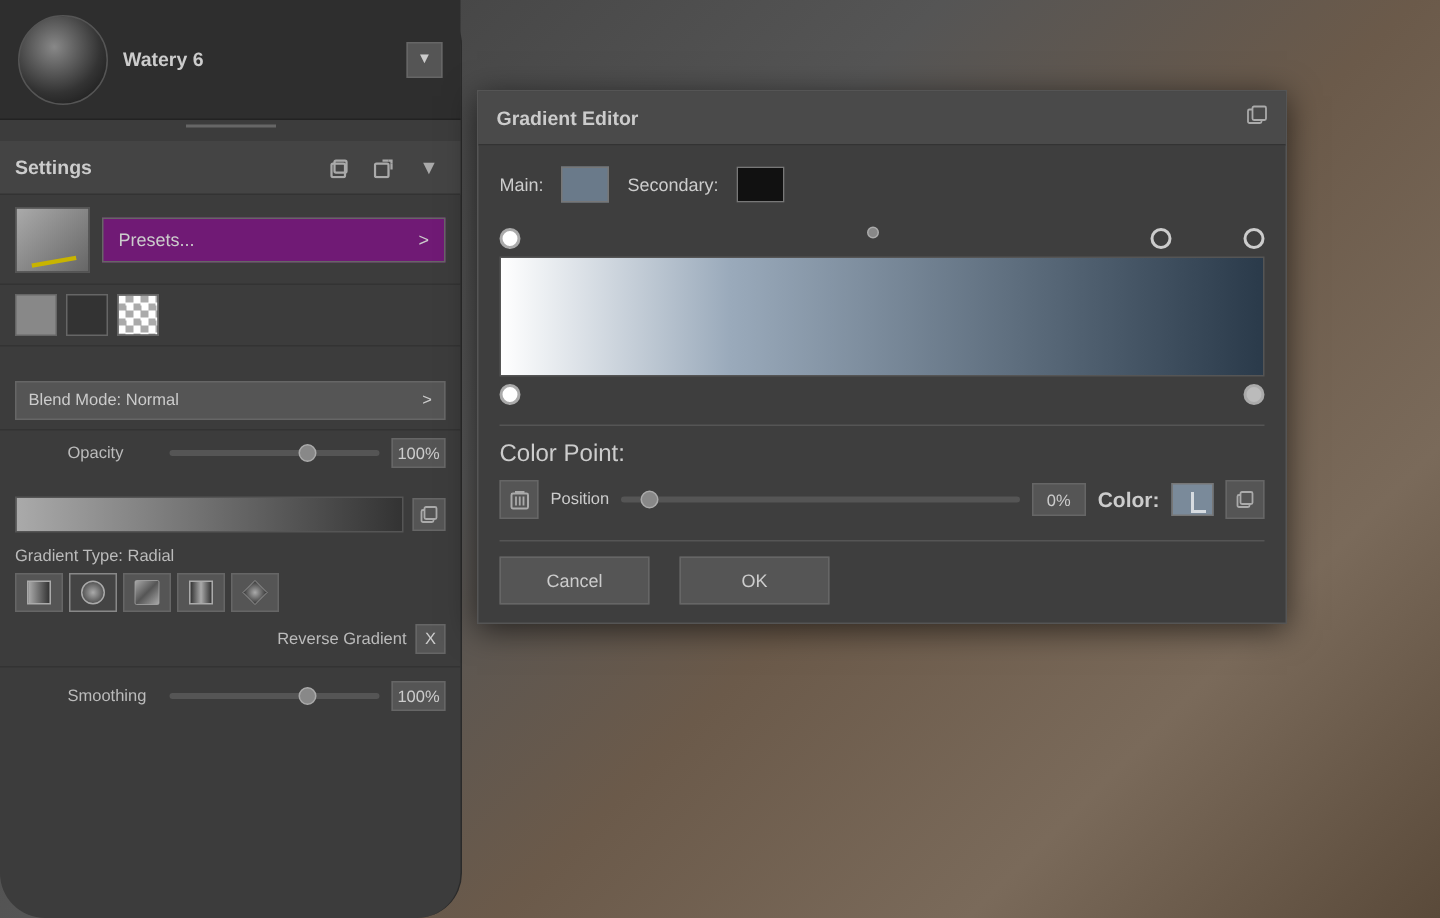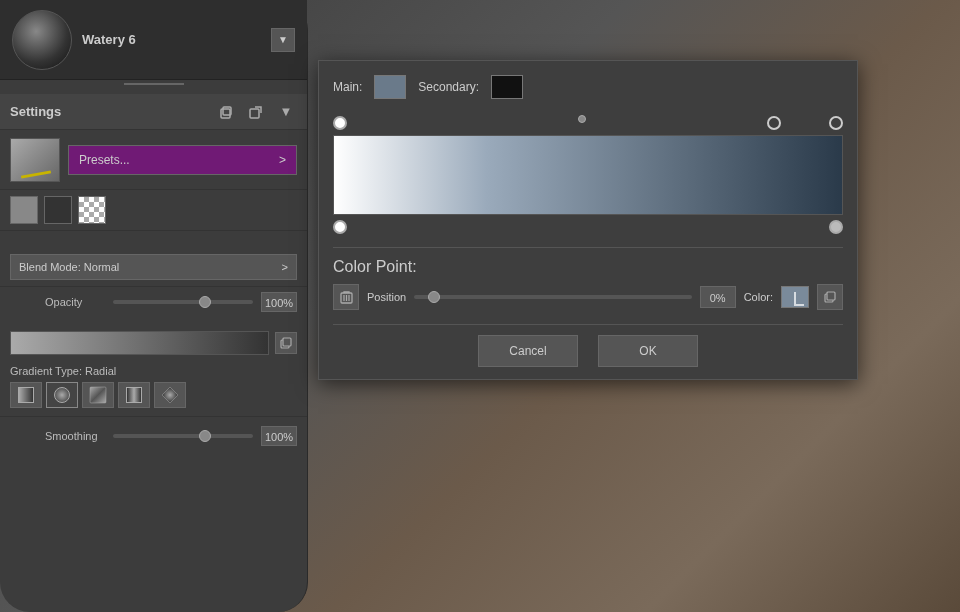--- a/index.html
+++ b/index.html
@@ -526,21 +526,22 @@
       background: #555;
       border: 1px solid #666;
       color: #ccc;
       font-size: 11px;
       text-align: center;
       line-height: 22px;
     }
 
     .color-control-label {
       color: #ccc;
-      font-size: 11px;
+      font-size: 14px;
+      font-weight: bold;
     }
 
     .color-control-swatch {
       width: 28px;
       height: 22px;
       background: #7a8a9a;
       border: 1px solid #777;
       cursor: pointer;
     }
 
@@ -553,21 +554,20 @@
       cursor: pointer;
       display: flex;
       align-items: center;
       justify-content: center;
       font-size: 11px;
     }
 
     
     .dialog-buttons {
       display: flex;
-      justify-content: center;
       gap: 20px;
       margin-top: 14px;
       padding-top: 10px;
       border-top: 1px solid #555;
     }
 
     .dialog-btn {
       width: 100px;
       height: 32px;
       background: #555;
@@ -725,36 +725,49 @@
               <radialGradient id="dg">
                 <stop offset="0%" stop-color="#aaa"></stop>
                 <stop offset="100%" stop-color="#333"></stop>
               </radialGradient>
             </defs>
         </svg>
       </div>
     </div>
   </div>
 
+  <div class="reverse-row">
+    <span class="reverse-label">Reverse Gradient</span>
+    <div class="reverse-x-btn">X</div>
+  </div>
 
   <div class="smoothing-divider"></div>
 
   <div class="param-row">
     <span class="param-label">Smoothing</span>
     <div class="param-slider">
       <div class="param-slider-thumb"></div>
     </div>
     <div class="param-value">100%</div>
   </div>
 </div>
 
 <div class="bg-canvas" style="z-index:-1;"></div>
 
 <div class="dialog-overlay">
 
+  <div class="dialog-titlebar">
+    <span class="dialog-title">Gradient Editor</span>
+    <span class="dialog-title-icon">
+      <svg width="14" height="14" viewBox="0 0 14 14" fill="none">
+          <rect x="1" y="3" width="9" height="9" rx="1" stroke="#aaa" stroke-width="1.2"></rect>
+          <rect x="4" y="1" width="9" height="9" rx="1" fill="#4a4a4a" stroke="#aaa" stroke-width="1.2"></rect>
+        </svg>
+    </span>
+  </div>
 
   <div class="dialog-body">
 
     <div class="color-header-row">
       <span class="color-label">Main:</span>
       <div class="color-swatch-main"></div>
       <span class="color-label">Secondary:</span>
       <div class="color-swatch-secondary"></div>
     </div>
 

